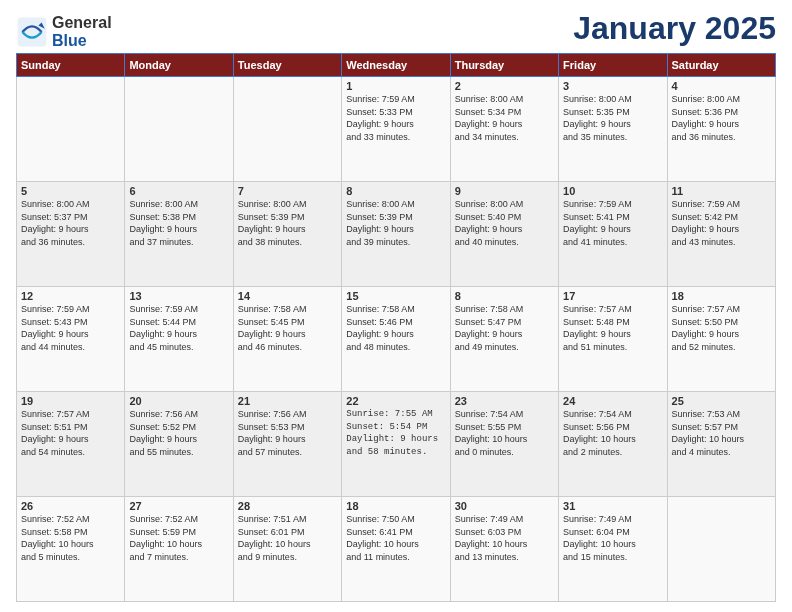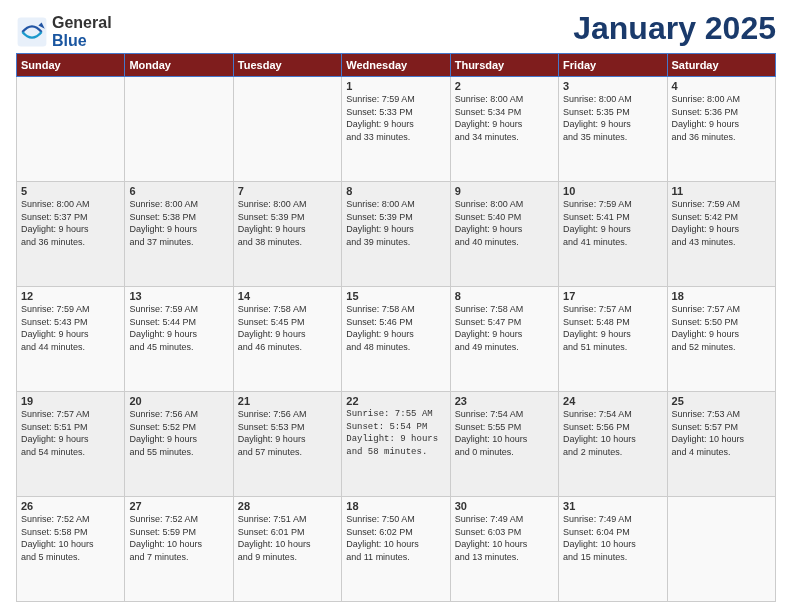--- a/index.html
+++ b/index.html
@@ -342,21 +342,21 @@
           <td>
             <span class="day-number">28</span>
             <div class="day-info" style="white-space: pre-line;">Sunrise: 7:51 AM
 Sunset: 6:01 PM
 Daylight: 10 hours
 and 9 minutes.</div>
           </td>
           <td>
             <span class="day-number">18</span>
             <div class="day-info" style="white-space: pre-line;">Sunrise: 7:50 AM
-Sunset: 6:02 PM
+Sunset: 6:41 PM
 Daylight: 10 hours
 and 11 minutes.</div>
           </td>
           <td>
             <span class="day-number">30</span>
             <div class="day-info" style="white-space: pre-line;">Sunrise: 7:49 AM
 Sunset: 6:03 PM
 Daylight: 10 hours
 and 13 minutes.</div>
           </td>

